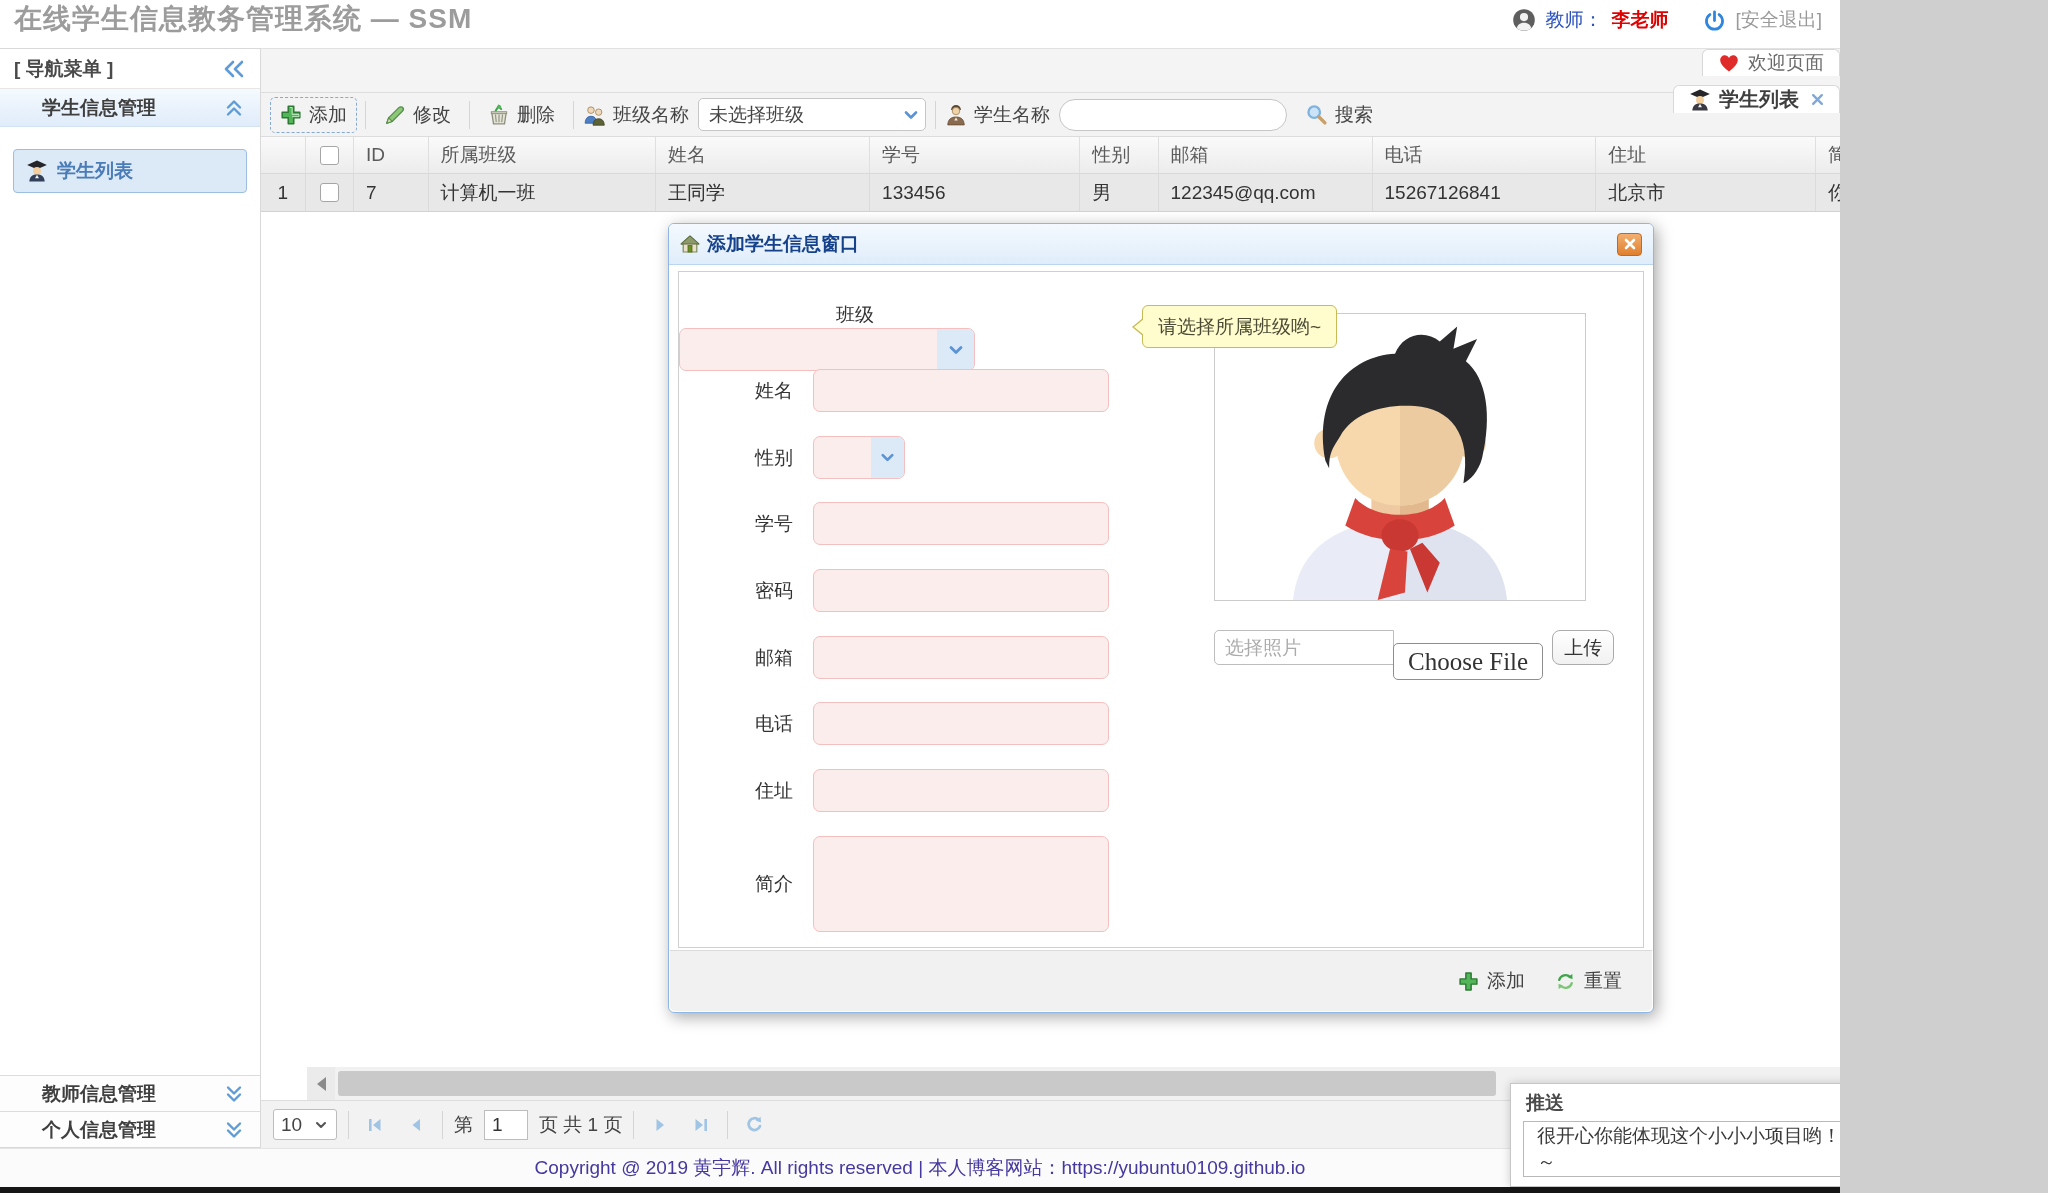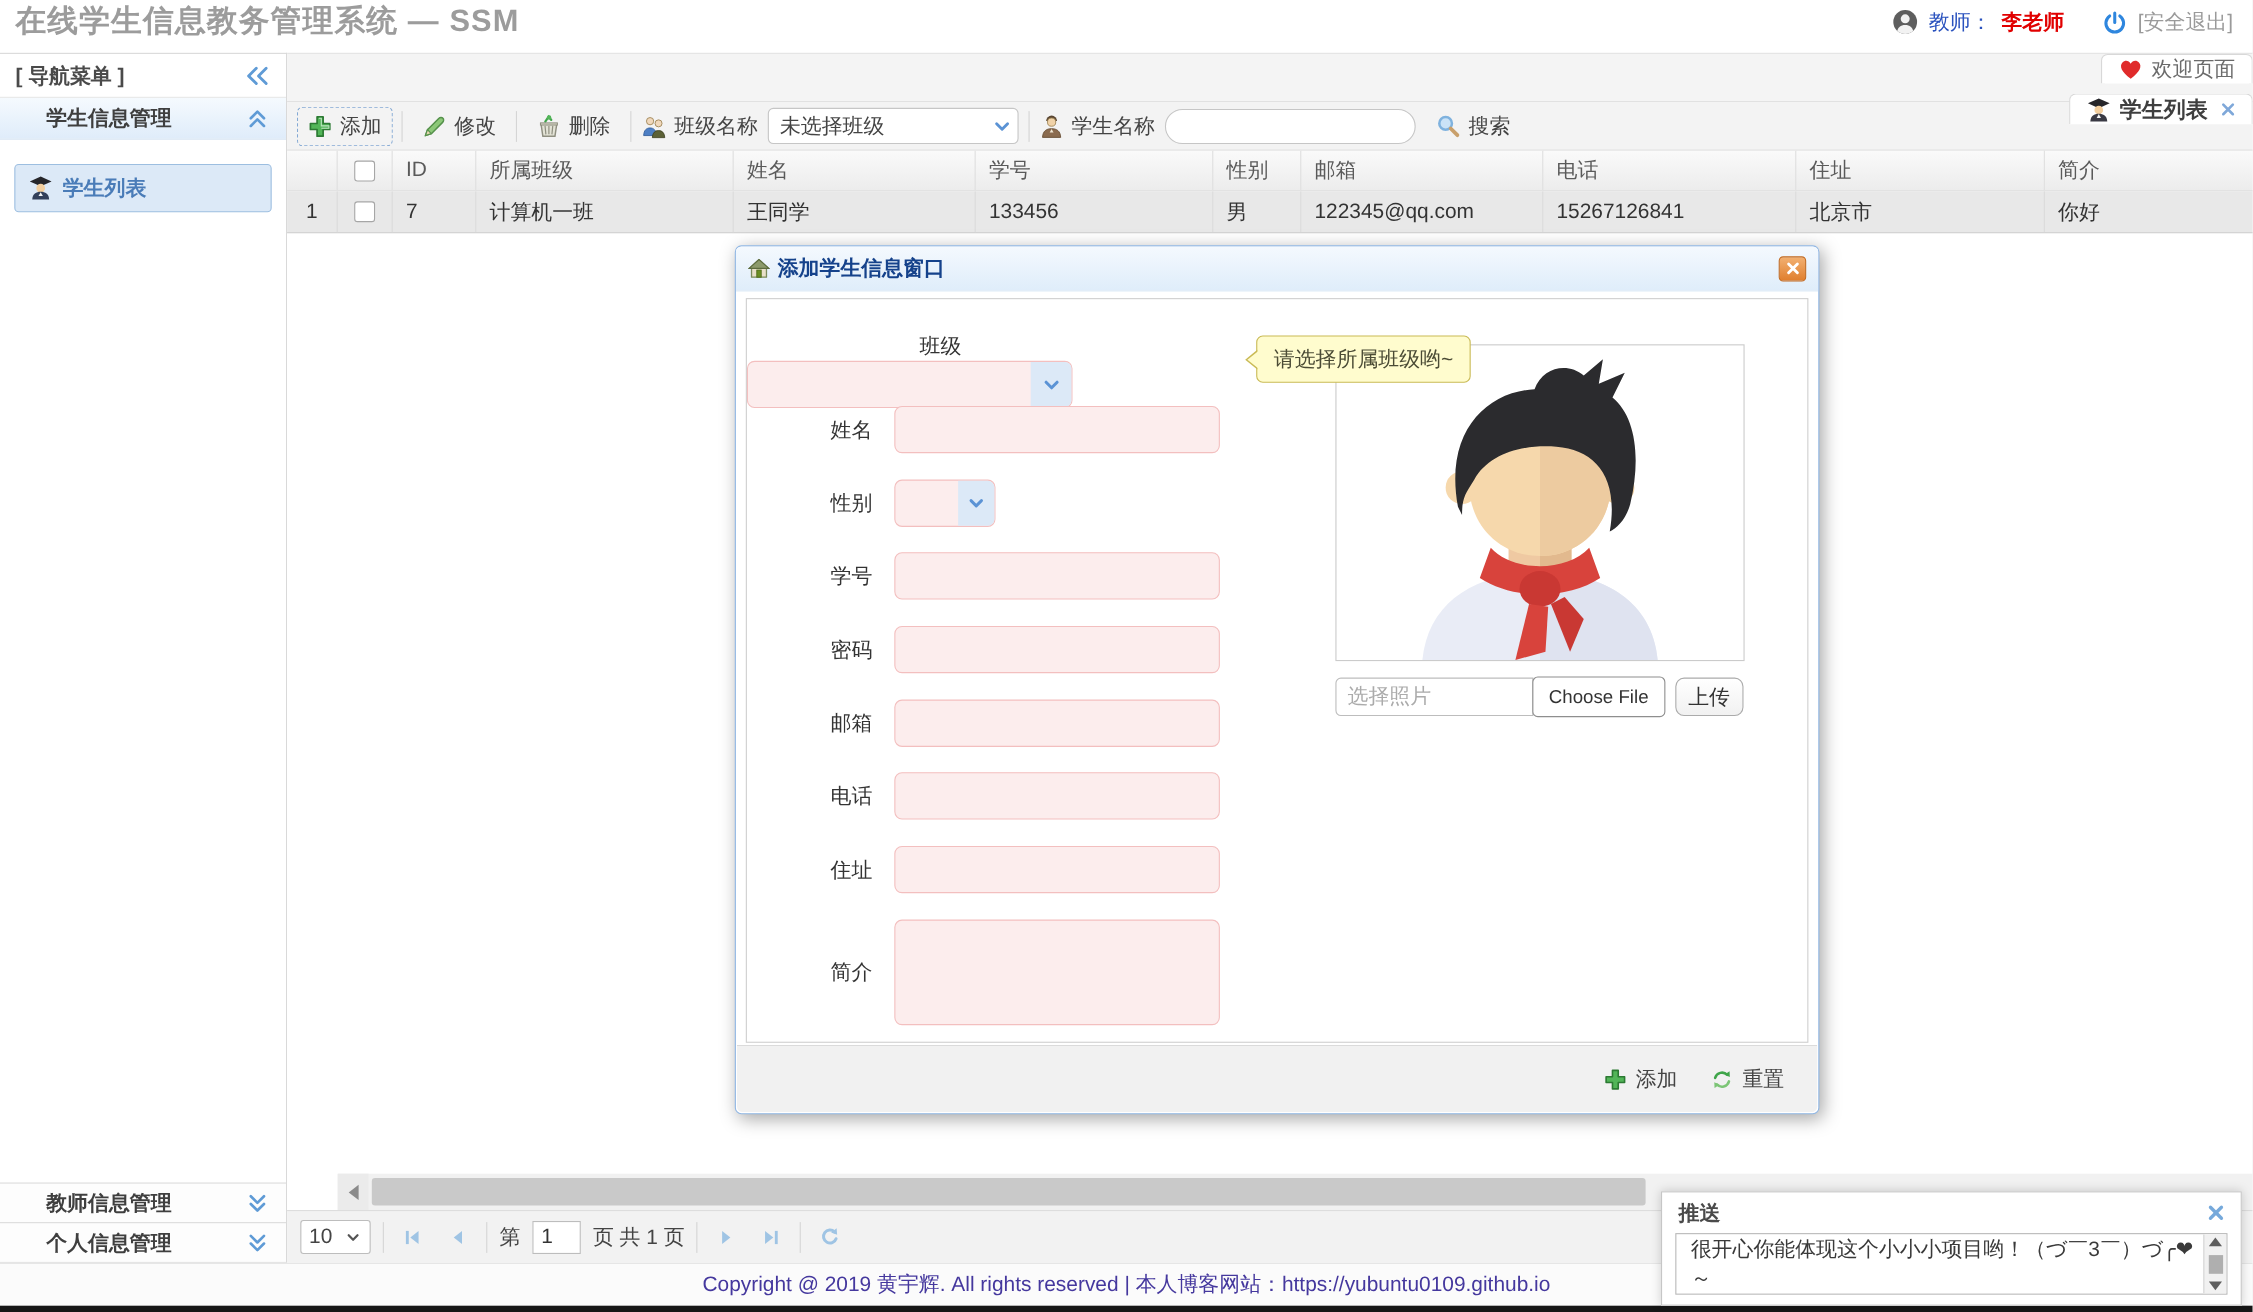--- a/index.html
+++ b/index.html
@@ -1,18 +1,18 @@
 <!DOCTYPE html>
 <html><head>
 <meta charset="utf-8">
 <style>
   * { margin:0; padding:0; box-sizing:border-box; }
   html,body { background:#cfcfcf; }
   .screen {
-    position:relative; width:2048px; height:1193px; background:#fff; overflow:hidden;
+    position:relative; width:1840px; height:1193px; background:#fff; overflow:hidden;
     font-family:"Liberation Sans","DejaVu Sans",sans-serif; color:#444;
   }
   svg { display:block; }
 
   
   .app-header { position:absolute; top:0; left:0; right:0; height:48px; background:#fff; }
   .app-title { position:absolute; left:14px; top:0px; font-size:28px; font-weight:bold; color:#9C9C9C; letter-spacing:1px; }
   .user-area { position:absolute; right:18px; top:7px; display:flex; align-items:center; gap:9px; font-size:19px; }
   .role-label { color:#2A52BE; }
   .user-name { color:#E10000; font-weight:bold; margin-right:26px; }
@@ -116,21 +116,21 @@
   .tooltip .arrow-f { position:absolute; left:-9px; top:13px; width:0; height:0;
              border-top:8px solid transparent; border-bottom:8px solid transparent; border-right:10px solid #FFFCCE; }
 
   .photo-box { position:absolute; left:535px; top:41px; width:372px; height:288px; border:1px solid #CBCBCB;
                display:flex; align-items:flex-end; justify-content:center; overflow:hidden; background:#fff; }
   .upload-row { position:absolute; left:535px; top:343px; display:flex; align-items:center; }
   .photo-input { width:180px; height:35px; border:1px solid #BDBDBD; border-radius:5px 0 0 5px; font-size:19px;
                  padding:0 10px; outline:none; font-family:inherit; color:#333; }
   .photo-input::placeholder { color:#ABABAB; }
   .choose-file-btn { height:37px; padding:0 14px; background:#fff; border:1px solid #8E8E8E; border-radius:5px;
-                     font-size:17px; color:#333; margin-left:-1px; display:flex; align-items:center; cursor:pointer; font-family:Liberation Sans, sans-serif; }
+                     font-size:25px; color:#333; margin-left:-1px; display:flex; align-items:center; cursor:pointer; font-family:Liberation Serif, serif;margin-top:28px; }
   .upload-btn { height:35px; width:62px; margin-left:9px; background:linear-gradient(#FFFFFF,#F1F1F1); border:1px solid #ABABAB;
                 border-radius:8px; font-size:19px; color:#333; display:flex; align-items:center; justify-content:center; cursor:pointer; }
 
   
   .push-panel { position:absolute; left:1510px; top:1083px; width:528px; height:104px; background:#fff;
                 border:1px solid #C6C6C6; box-shadow:0 0 9px rgba(0,0,0,0.18); }
   .push-header { height:37px; display:flex; align-items:center; justify-content:space-between; padding:0 15px;
                  font-size:19px; font-weight:bold; color:#4A4A4A; }
   .push-close { color:#76A9DB; font-size:22px; font-weight:bold; cursor:pointer; line-height:1; }
   .push-body { margin:0 12px; height:56px; border:1px solid #B9B9B9; position:relative;

